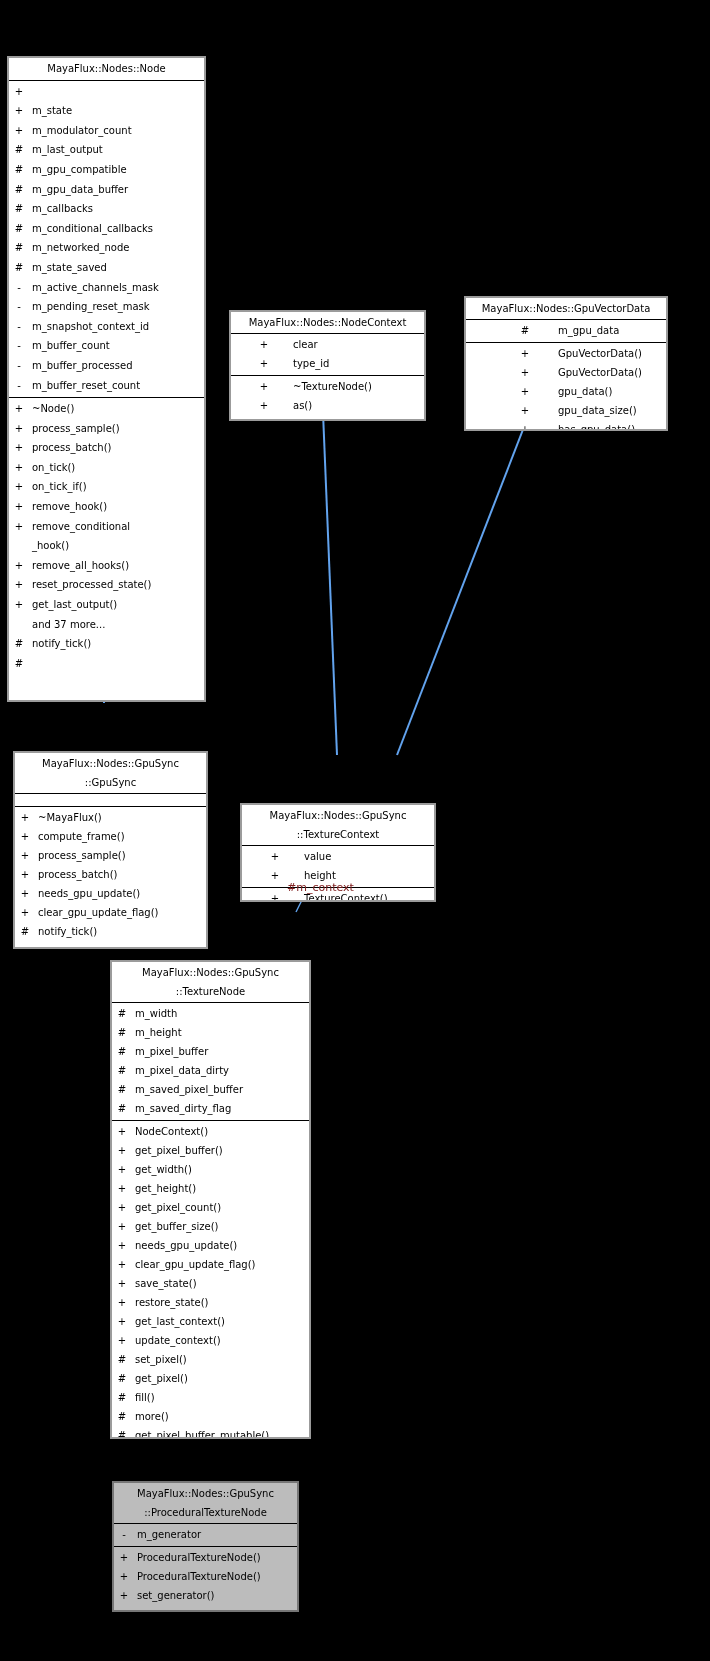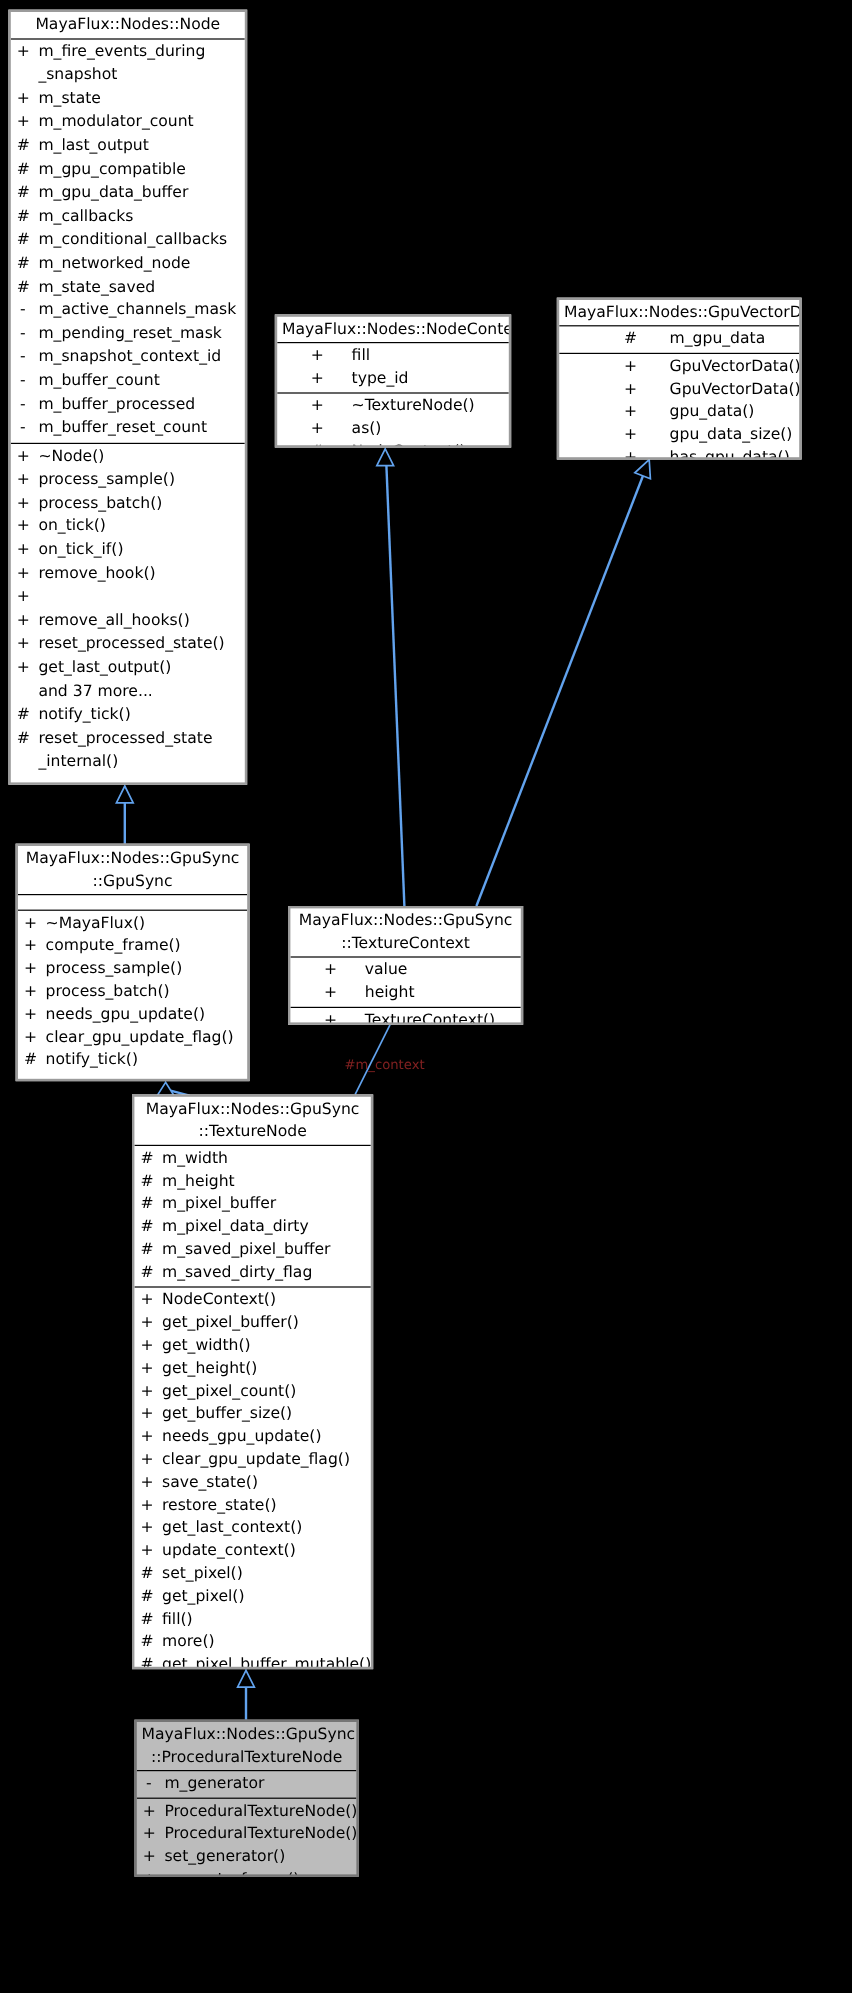--- a/index.html
+++ b/index.html
@@ -4,22 +4,23 @@
 <style>
   html,body { margin:0; padding:0; }
   body {
     width:710px; height:1661px; position:relative;
     background:#000;
     font-family:"DejaVu Sans","Liberation Sans",sans-serif;
   }
   .classbox {
     position:absolute; box-sizing:border-box;
     background:#ffffff; border:2px solid #9b9b9b;
-    color:#000; font-size:13px; line-height:19px;
+    color:#000; font-size:10px; line-height:19px;
     overflow:hidden;
+    margin-top:48px;
   }
   .classbox.lh-tall { line-height:19.6px; }
   .classbox .title {
     text-align:center; white-space:pre-line;
     border-bottom:1px solid #000; padding:1px 4px;
   }
   .sec { border-bottom:1px solid #000; padding:1px 0 2px 0; }
   .sec:last-child { border-bottom:none; }
   .sec.empty { height:12px; padding:0; }
   .row { display:flex; gap:8px; padding:0 5px; }
@@ -69,22 +70,20 @@
     <line x1="205" y1="1433" x2="205" y2="1406" stroke="#62a3ee" stroke-width="2"></line>
     <polygon points="205,1392 198,1406 212,1406" fill="#000" stroke="#62a3ee" stroke-width="1.4"></polygon>
   </g>
 </svg>
 
 <div class="classbox lh-tall" style="left:7px; top:8px; width:199px; height:646px;">
   <div class="title">MayaFlux::Nodes::Node</div>
   <div class="sec">
       <div class="row">
         <span class="sig">+</span>
-        <span class="txt">m_fire_events_during
-_snapshot</span>
       </div>
       <div class="row">
         <span class="sig">+</span>
         <span class="txt">m_state</span>
       </div>
       <div class="row">
         <span class="sig">+</span>
         <span class="txt">m_modulator_count</span>
       </div>
       <div class="row">
@@ -160,20 +159,22 @@
       <div class="row">
         <span class="sig">+</span>
         <span class="txt">on_tick_if()</span>
       </div>
       <div class="row">
         <span class="sig">+</span>
         <span class="txt">remove_hook()</span>
       </div>
       <div class="row">
         <span class="sig">+</span>
+        <span class="txt">remove_conditional
+_hook()</span>
       </div>
       <div class="row">
         <span class="sig">+</span>
         <span class="txt">remove_all_hooks()</span>
       </div>
       <div class="row">
         <span class="sig">+</span>
         <span class="txt">reset_processed_state()</span>
       </div>
       <div class="row">
@@ -183,32 +184,30 @@
       <div class="row">
         <span class="sig"></span>
         <span class="txt">and 37 more...</span>
       </div>
       <div class="row">
         <span class="sig">#</span>
         <span class="txt">notify_tick()</span>
       </div>
       <div class="row">
         <span class="sig">#</span>
-        <span class="txt">reset_processed_state
-_internal()</span>
       </div>
     </div>
 </div>
 
 <div class="classbox centered" style="left:229px; top:262px; width:197px; height:111px;">
   <div class="title">MayaFlux::Nodes::NodeContext</div>
   <div class="sec">
       <div class="row">
         <span class="sig">+</span>
-        <span class="txt">fill</span>
+        <span class="txt">clear</span>
       </div>
       <div class="row">
         <span class="sig">+</span>
         <span class="txt">type_id</span>
       </div>
     </div>
   <div class="sec">
       <div class="row">
         <span class="sig">+</span>
         <span class="txt">~TextureNode()</span>

